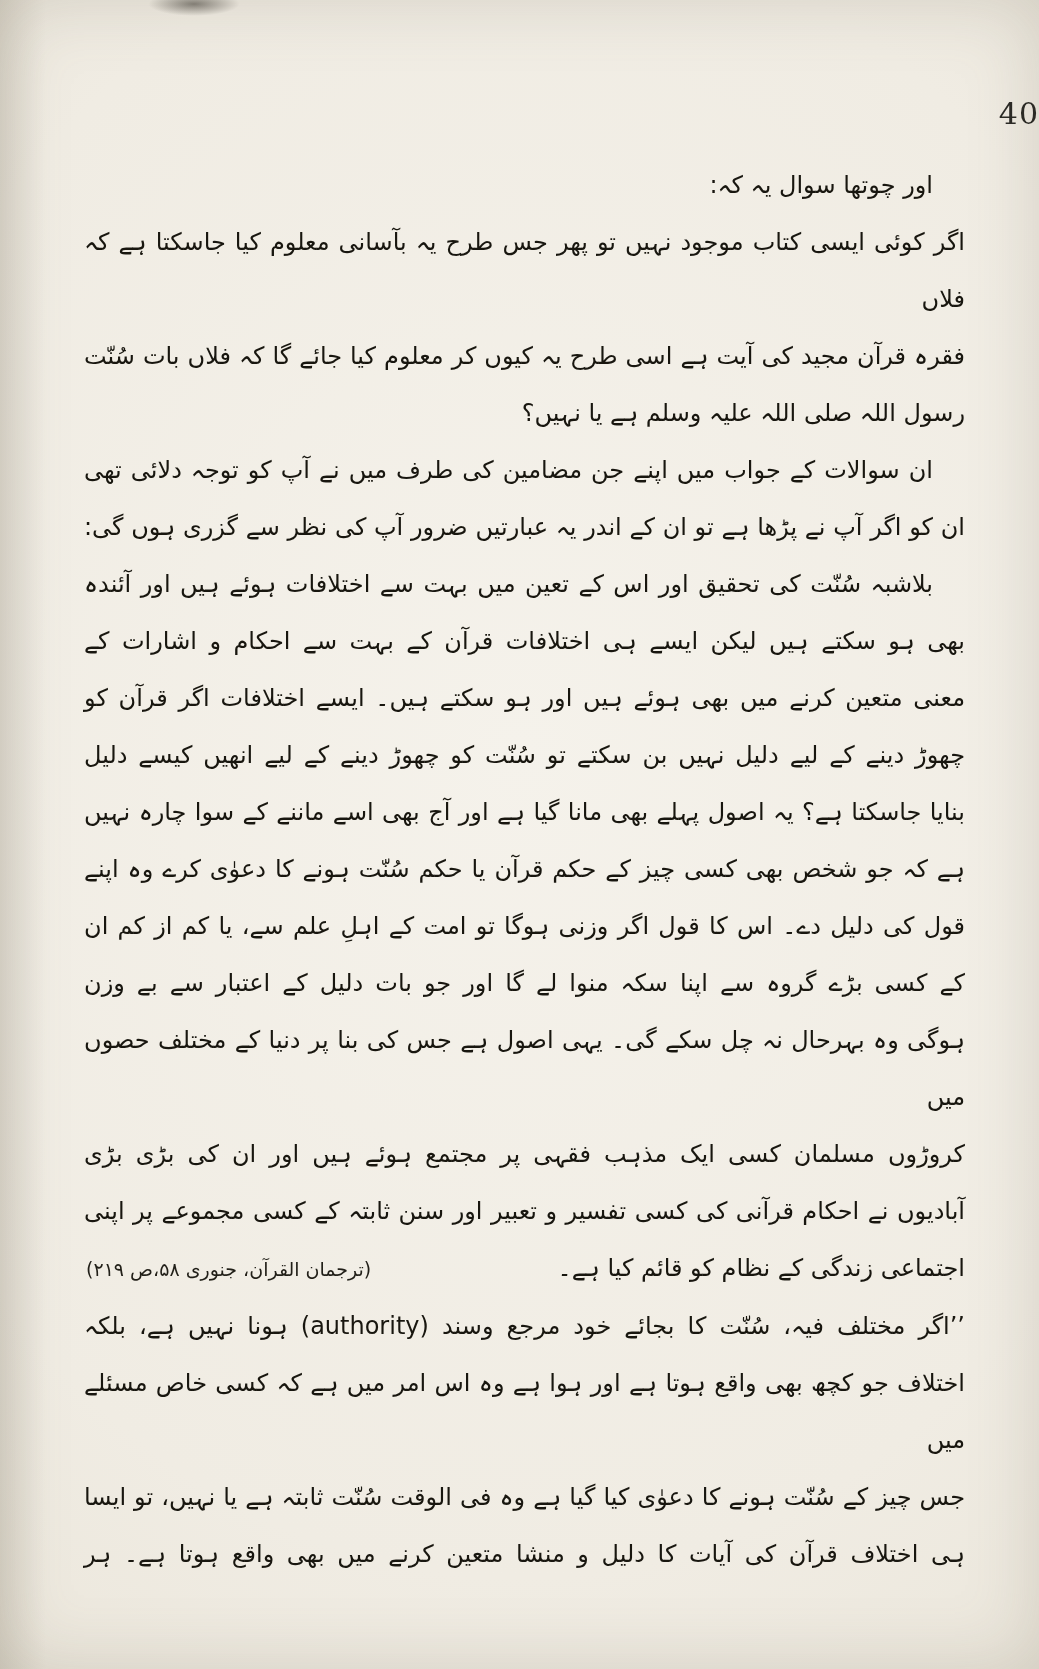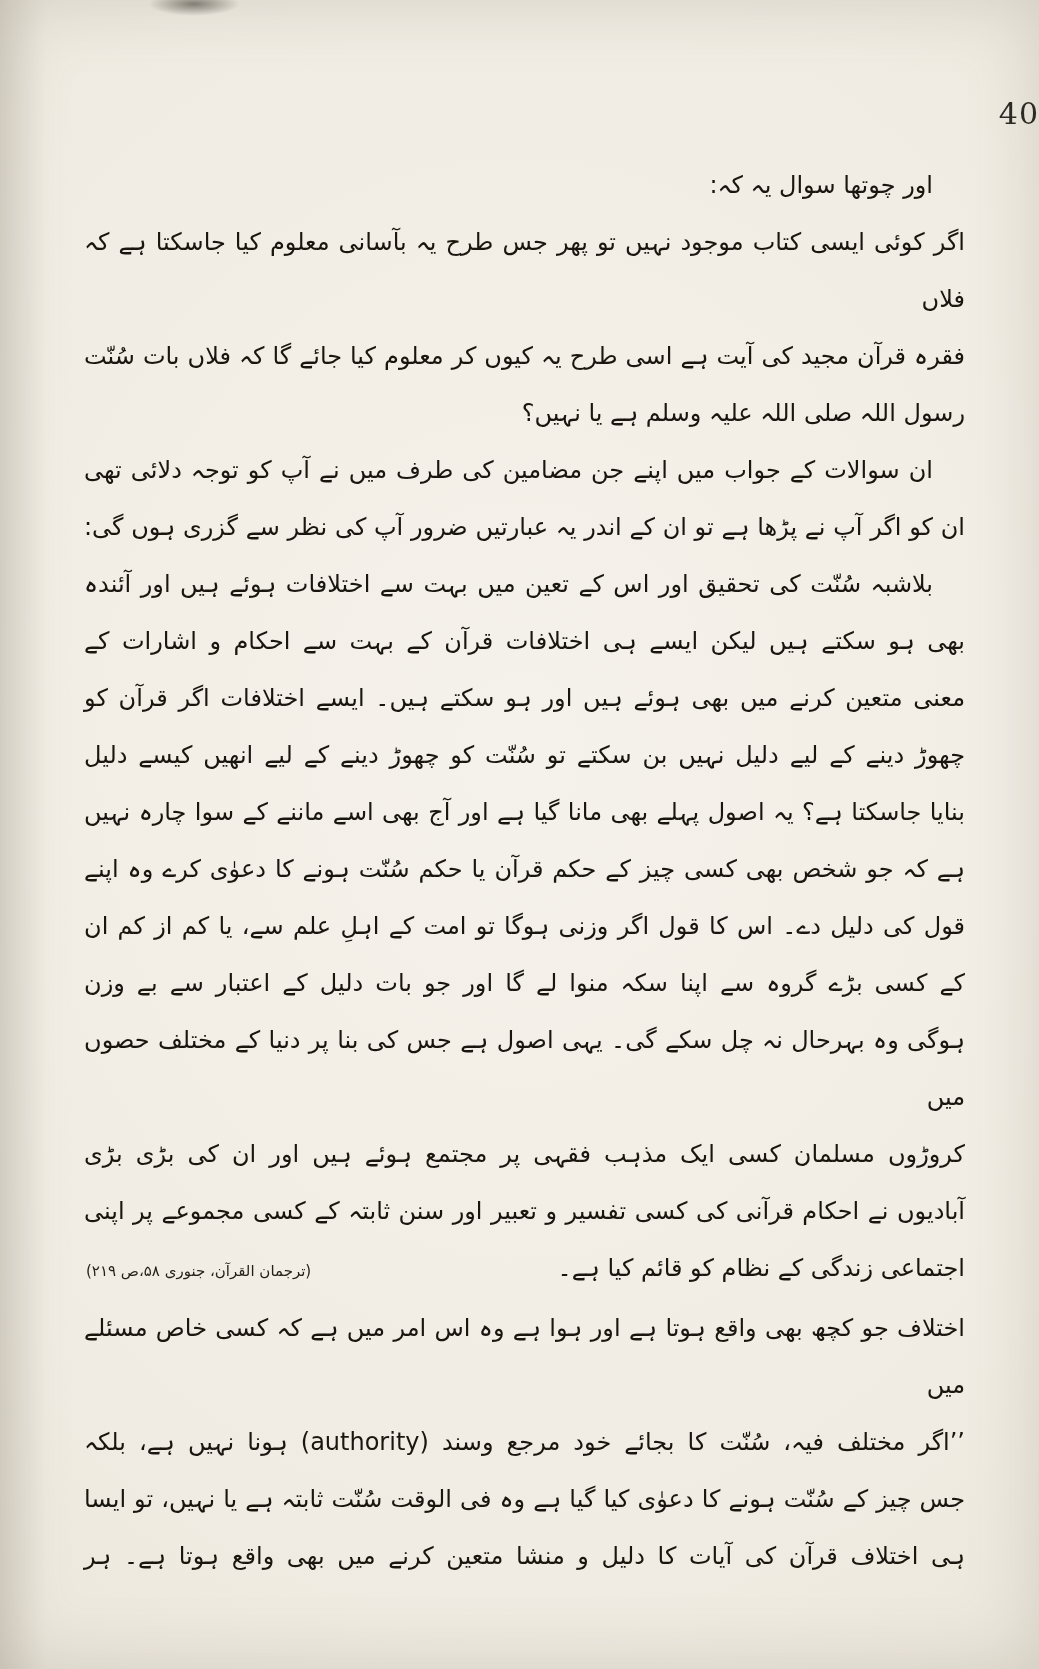--- a/index.html
+++ b/index.html
@@ -55,21 +55,21 @@
   .ref-line {
     display: flex;
     direction: rtl;
     justify-content: space-between;
     align-items: baseline;
     line-height: 57px;
   }
   .ref-main { direction: rtl; margin-left: 48px; }
   .ref-cite {
     direction: rtl;
-    font-size: 15px;
+    font-size: 19px;
     color: #211f18;
     white-space: nowrap;
     padding-left: 2px;
   }
 </style>
 </head>
 <body>
 
 <div class="page">
   <div class="gutter-shade"></div>
@@ -106,20 +106,20 @@
       <div class="line">ہوگی وہ بہرحال نہ چل سکے گی۔ یہی اصول ہے جس کی بنا پر دنیا کے مختلف حصوں میں</div>
       <div class="line">کروڑوں مسلمان کسی ایک مذہب فقہی پر مجتمع ہوئے ہیں اور ان کی بڑی بڑی</div>
       <div class="line">آبادیوں نے احکام قرآنی کی کسی تفسیر و تعبیر اور سنن ثابتہ کے کسی مجموعے پر اپنی</div>
       <div class="ref-line">
         <span class="ref-main">اجتماعی زندگی کے نظام کو قائم کیا ہے۔</span>
         <span class="ref-cite">(ترجمان القرآن، جنوری ۵۸،ص ۲۱۹)</span>
       </div>
     </div>
 
     <div>
+      <div class="line">’’اگر مختلف فیہ، سُنّت کا بجائے خود مرجع وسند (authority) ہونا نہیں ہے، بلکہ</div>
       <div class="line">اختلاف جو کچھ بھی واقع ہوتا ہے اور ہوا ہے وہ اس امر میں ہے کہ کسی خاص مسئلے میں</div>
-      <div class="line">’’اگر مختلف فیہ، سُنّت کا بجائے خود مرجع وسند (authority) ہونا نہیں ہے، بلکہ</div>
       <div class="line">جس چیز کے سُنّت ہونے کا دعوٰی کیا گیا ہے وہ فی الوقت سُنّت ثابتہ ہے یا نہیں، تو ایسا</div>
       <div class="line">ہی اختلاف قرآن کی آیات کا دلیل و منشا متعین کرنے میں بھی واقع ہوتا ہے۔ ہر</div>
     </div>
 
   </div>
 </div>
 
 </body></html>

